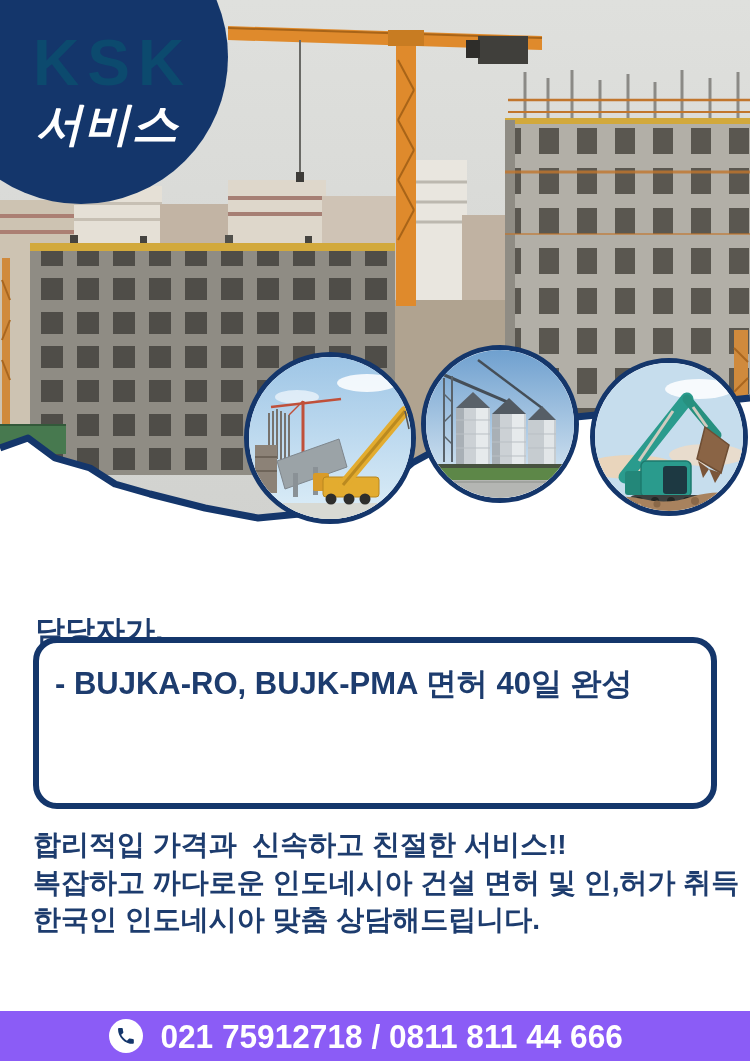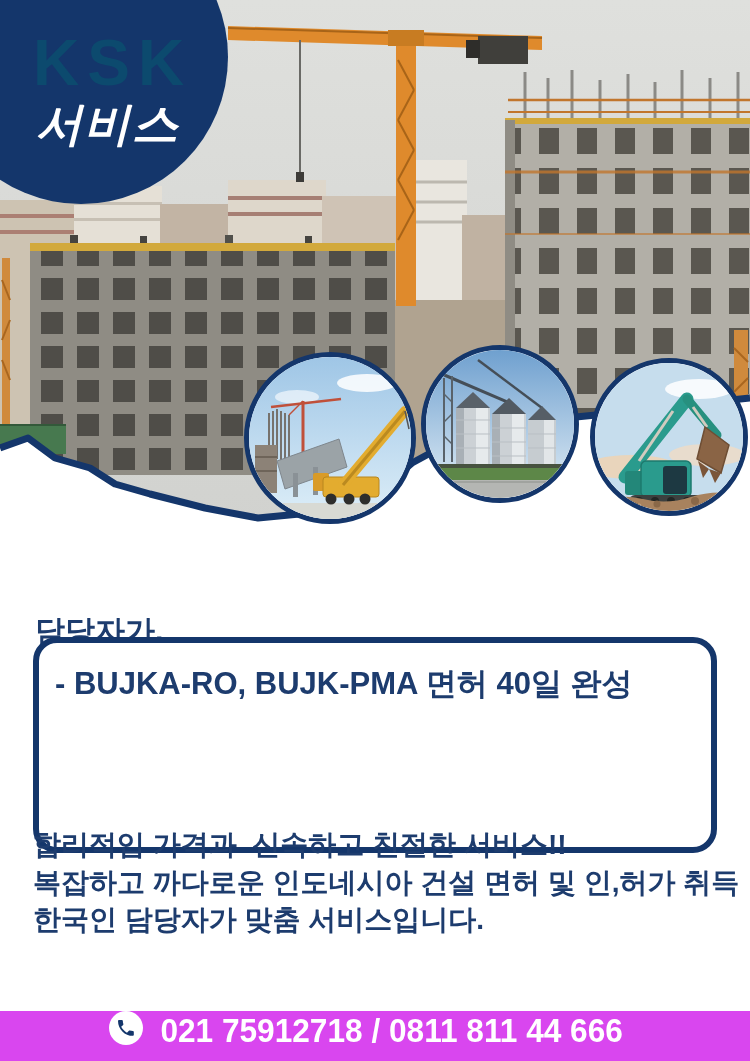--- a/index.html
+++ b/index.html
@@ -9,27 +9,27 @@
   }
   .photo-svg{position:absolute;left:0;top:0;}
   .badge{position:absolute;left:-66px;top:-90px;width:294px;height:294px;border-radius:50%;background:#14366b;}
   .badge-line1{position:absolute;left:33px;top:26px;font-size:64px;font-weight:bold;color:#0c4a6e;letter-spacing:8px;}
   .badge-line2{position:absolute;left:36px;top:94px;font-size:46px;font-weight:bold;color:#fff;letter-spacing:2px;font-style:italic;}
   .circle-photo{position:absolute;border-radius:50%;border:5px solid #14366b;overflow:hidden;background:#fff;box-sizing:border-box;}
   #c1{left:244px;top:352px;width:172px;height:172px;}
   #c2{left:421px;top:345px;width:158px;height:158px;}
   #c3{left:590px;top:358px;width:158px;height:158px;}
   .greeting{position:absolute;left:35px;top:531px;color:#1d3c6e;font-weight:bold;font-size:30px;line-height:40px;white-space:pre;}
-  .info-box{position:absolute;left:33px;top:637px;width:684px;height:216px;box-sizing:border-box;
+  .info-box{position:absolute;left:33px;top:637px;width:684px;height:172px;box-sizing:border-box;
     border:6px solid #14366b;border-radius:24px;padding:18px 8px 0 16px;background:#fff;}
   .info-line{color:#1d3c6e;font-weight:bold;font-size:31px;line-height:45px;white-space:pre;}
   .desc{position:absolute;left:33px;top:826px;color:#1d3c6e;font-weight:bold;font-size:28px;line-height:37.5px;}
   .desc div{white-space:pre;}
-  .bottom-bar{position:absolute;left:0;top:1011px;width:750px;height:50px;background:#d946ef;
-    display:flex;align-items:flex-start;justify-content:center;}
+  .bottom-bar{position:absolute;left:0;top:1011px;width:750px;height:50px;background:#8b5cf6;
+    display:flex;align-items:center;justify-content:center;}
   .phone-icon{width:34px;height:34px;flex:0 0 auto;}
   .phone-number{color:#fff;font-weight:bold;font-size:34px;transform:scaleX(0.93);white-space:pre;}
 </style>
 </head>
 <body>
 
 <svg class="photo-svg" width="750" height="530" viewBox="0 0 750 530">
   <defs>
     <linearGradient id="sky" x1="0" y1="0" x2="0" y2="1">
       <stop offset="0" stop-color="#dfe0dd"></stop>
@@ -266,21 +266,21 @@
   <div>건설 면허 및 인,허가 대행 전문 KSK 서비스입니다.</div>
 </div>
 
 <div class="info-box">
   <div class="info-line">- BUJKA-RO, BUJK-PMA 면허 40일 완성</div>
 </div>
 
 <div class="desc">
   <div>합리적입 가격과  신속하고 친절한 서비스!!</div>
   <div>복잡하고 까다로운 인도네시아 건설 면허 및 인,허가 취득</div>
-  <div>한국인 담당자가 맞춤 서비스입니다.</div>
+  <div>한국인 인도네시아 맞춤 상담해드립니다.</div>
 </div>
 
 <div class="bottom-bar">
   <svg class="phone-icon" viewBox="0 0 24 24">
     <circle cx="12" cy="12" r="12" fill="#ffffff"></circle>
     <g transform="translate(4.5,4.5) scale(0.62)">
       <path fill="#14366b" d="M6.62 10.79c1.44 2.83 3.76 5.14 6.59 6.59l2.2-2.2c.27-.27.67-.36 1.02-.24 1.12.37 2.33.57 3.57.57.55 0 1 .45 1 1V20c0 .55-.45 1-1 1-9.39 0-17-7.61-17-17 0-.55.45-1 1-1h3.5c.55 0 1 .45 1 1 0 1.25.2 2.45.57 3.57.11.35.03.74-.25 1.02l-2.2 2.2z"></path>
     </g>
   </svg>
   <span class="phone-number">021 75912718 / 0811 811 44 666</span>

